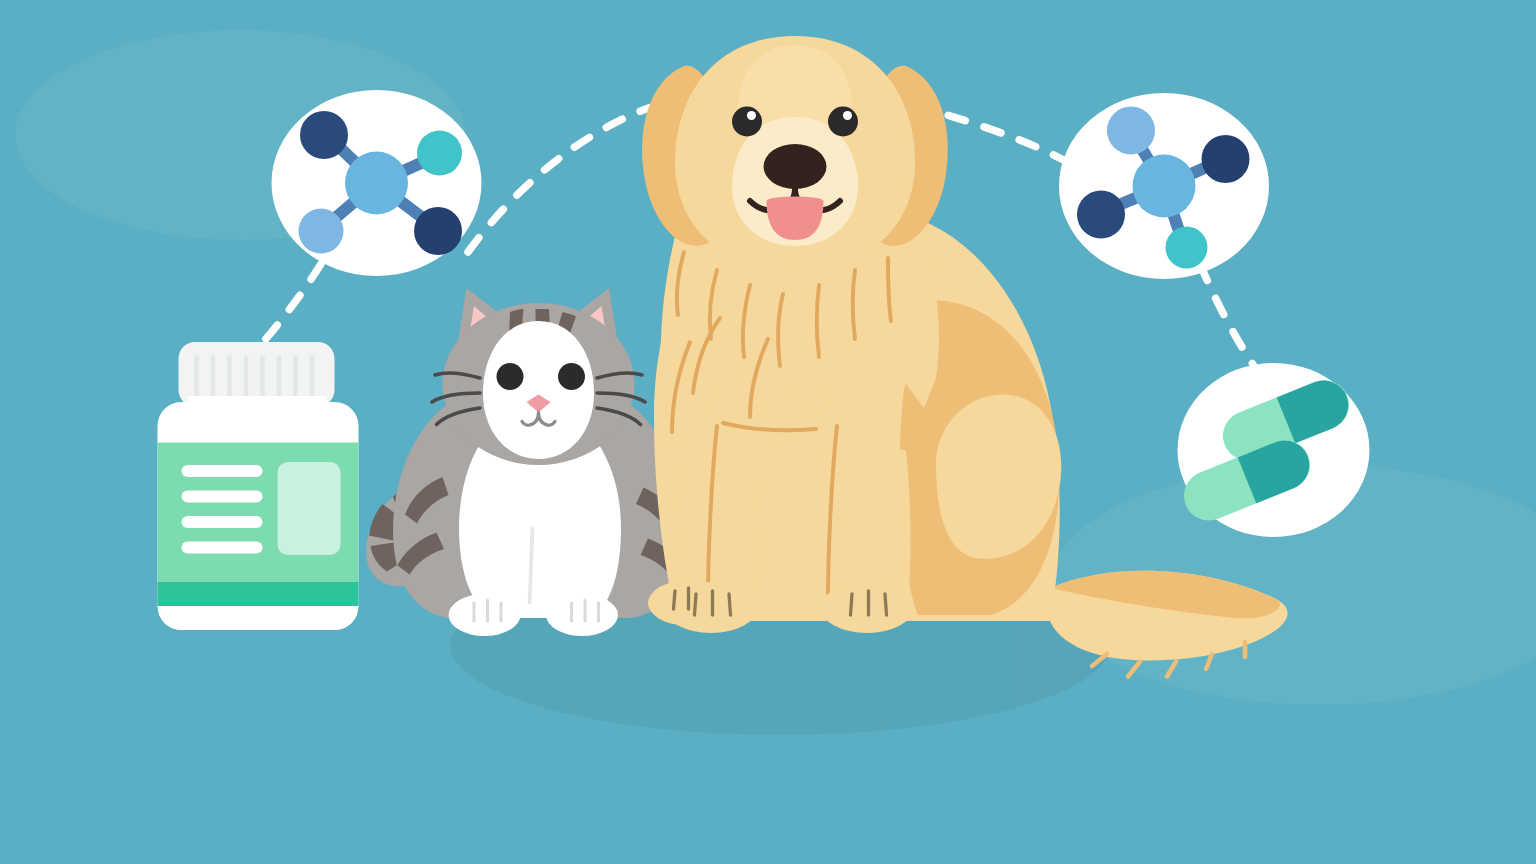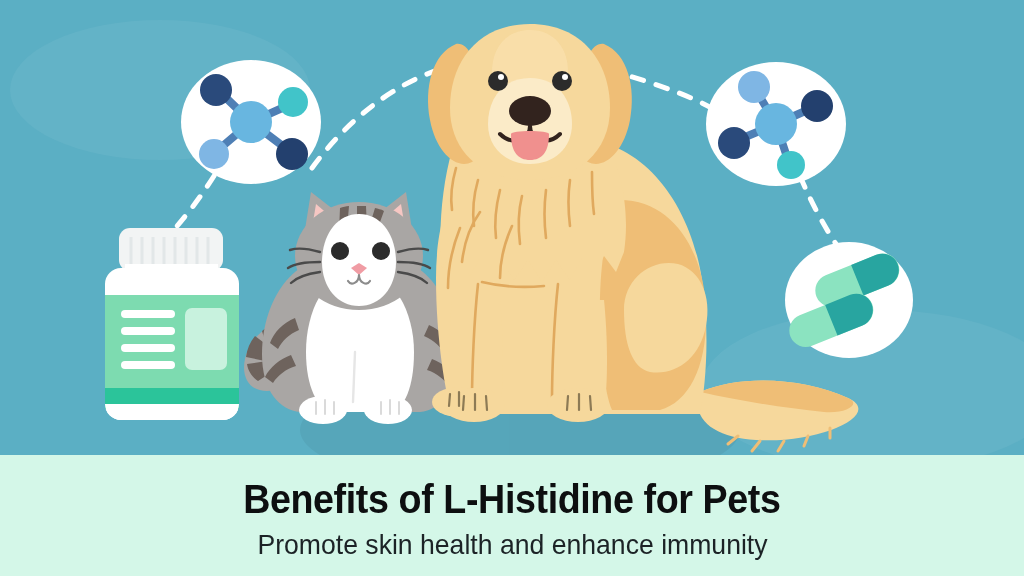--- a/index.html
+++ b/index.html
@@ -300,18 +300,14 @@
 
           <path d="M530,126 C530,140 512,146 500,134 M530,126 C530,140 548,146 560,134" stroke="#32231E" stroke-width="4" fill="none" stroke-linecap="round"></path>
 
           <path d="M511,134 C511,130 549,130 549,134 C549,152 542,160 530,160 C518,160 511,152 511,134 Z" fill="#F0908E"></path>
         </g>
 
       </g>
     </svg>
   </div>
 
-  <div id="banner">
-    <div id="banner-title">Benefits of L-Histidine for Pets</div>
-    <div id="banner-subtitle">Promote skin health and enhance immunity</div>
-  </div>
 
 </div>
 
 </body></html>

